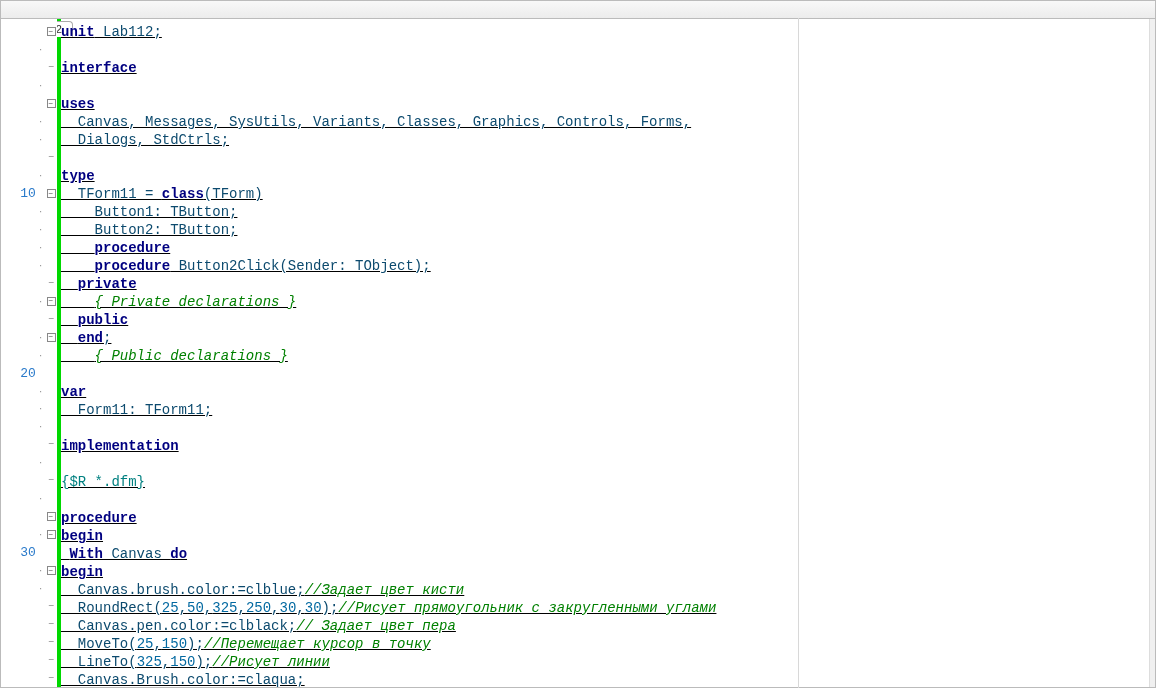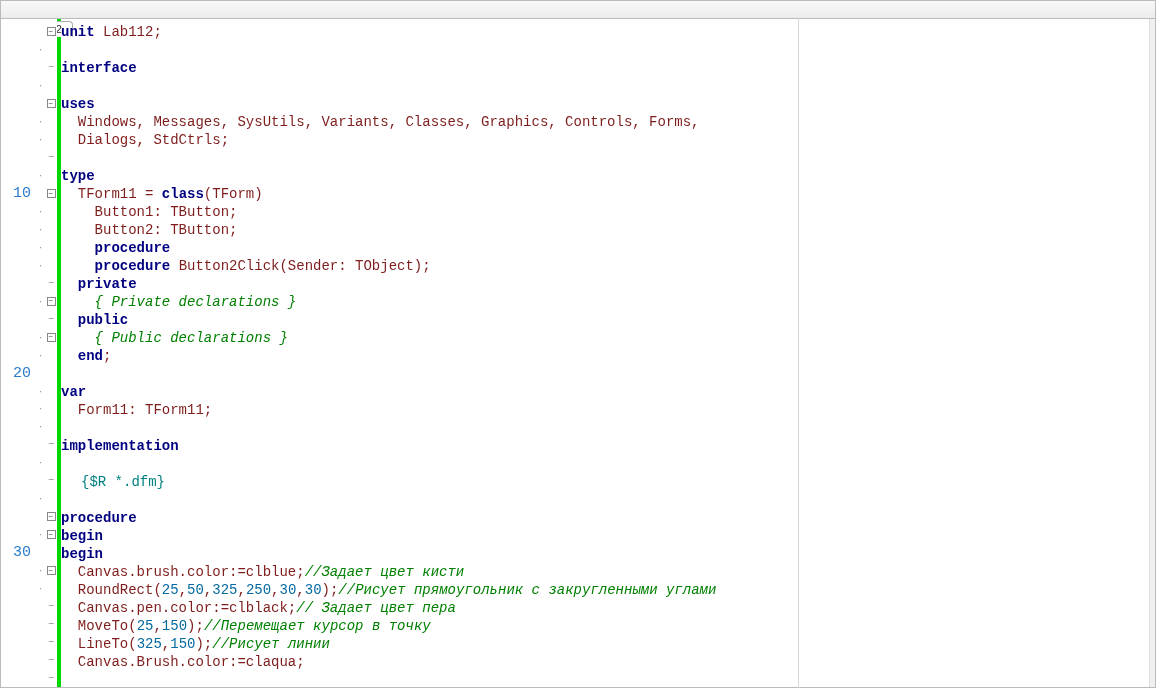--- a/index.html
+++ b/index.html
@@ -68,23 +68,23 @@
 .gutter-row {
   height: 18px;
   display: flex;
   align-items: center;
   justify-content: flex-end;
   padding-right: 0;
   position: relative;
 }
 .line-num {
   color: #2a7aca;
-  font-size: 15px;
+  font-size: 13px;
   width: 30px;
-  text-align: left;
+  text-align: center;
   font-family: Consolas, 'Courier New', monospace;
 }
 .dot {
   color: #888;
   font-size: 8px;
   width: 30px;
   text-align: right;
 }
 .fold-col {
   width: 12px;
@@ -117,32 +117,33 @@
 }
 .green-bar {
   width: 4px;
   background: #00d800;
 }
 .code-col {
   flex: 1;
   padding-top: 4px;
   overflow: hidden;
   position: relative;
+  text-decoration: underline;
 }
 .code-line {
   height: 18px;
   white-space: pre;
   display: flex;
   align-items: center;
 }
 .kw { color: #000080; font-weight: bold; }
-.plain { color: #7f1d1d; }
+.plain { color: #0c4a6e; }
 .num { color: #0369a1; }
 .cmt { color: #008000; font-style: italic; }
-.dir { color: #008080; padding-left: 20px; }
+.dir { color: #008080; }
 .right-divider {
   position: absolute;
   left: 798px;
   top: 18px;
   bottom: 0;
   width: 1px;
   background: #d8d8d8;
 }
 .scrollbar-v {
   width: 6px;
@@ -357,44 +358,45 @@
           </span>
         </div>
       </div>
     <div class="green-bar"></div>
     <div class="code-col" id="code">
         <div class="code-line"><span class="kw">unit</span><span class="plain"> Lab112;</span></div>
         <div class="code-line"></div>
         <div class="code-line"><span class="kw">interface</span></div>
         <div class="code-line"></div>
         <div class="code-line"><span class="kw">uses</span></div>
-        <div class="code-line"><span class="plain">  Windows, Messages, SysUtils, Variants, Classes, Graphics, Controls, Forms,</span></div>
+        <div class="code-line"><span class="plain">  Canvas, Messages, SysUtils, Variants, Classes, Graphics, Controls, Forms,</span></div>
         <div class="code-line"><span class="plain">  Dialogs, StdCtrls;</span></div>
         <div class="code-line"></div>
         <div class="code-line"><span class="kw">type</span></div>
         <div class="code-line"><span class="plain">  TForm11 = </span><span class="kw">class</span><span class="plain">(TForm)</span></div>
         <div class="code-line"><span class="plain">    Button1: TButton;</span></div>
         <div class="code-line"><span class="plain">    Button2: TButton;</span></div>
         <div class="code-line"><span class="plain">    </span><span class="kw">procedure</span></div>
         <div class="code-line"><span class="plain">    </span><span class="kw">procedure</span><span class="plain"> Button2Click(Sender: TObject);</span></div>
         <div class="code-line"><span class="plain">  </span><span class="kw">private</span></div>
         <div class="code-line"><span class="plain">    </span><span class="cmt">{ Private declarations }</span></div>
         <div class="code-line"><span class="plain">  </span><span class="kw">public</span></div>
+        <div class="code-line"><span class="plain">  </span><span class="kw">end</span><span class="plain">;</span></div>
         <div class="code-line"><span class="plain">    </span><span class="cmt">{ Public declarations }</span></div>
-        <div class="code-line"><span class="plain">  </span><span class="kw">end</span><span class="plain">;</span></div>
         <div class="code-line"></div>
         <div class="code-line"><span class="kw">var</span></div>
         <div class="code-line"><span class="plain">  Form11: TForm11;</span></div>
         <div class="code-line"></div>
         <div class="code-line"><span class="kw">implementation</span></div>
         <div class="code-line"></div>
         <div class="code-line"><span class="dir">{$R *.dfm}</span></div>
         <div class="code-line"></div>
         <div class="code-line"><span class="kw">procedure</span></div>
         <div class="code-line"><span class="kw">begin</span></div>
+        <div class="code-line"><span class="plain"> </span><span class="kw">With</span><span class="plain"> Canvas </span><span class="kw">do</span></div>
         <div class="code-line"><span class="kw">begin</span></div>
         <div class="code-line"><span class="plain">  Canvas.brush.color:=clblue;</span><span class="cmt">//Задает цвет кисти</span></div>
         <div class="code-line"><span class="plain">  RoundRect(</span><span class="num">25</span><span class="plain">,</span><span class="num">50</span><span class="plain">,</span><span class="num">325</span><span class="plain">,</span><span class="num">250</span><span class="plain">,</span><span class="num">30</span><span class="plain">,</span><span class="num">30</span><span class="plain">);</span><span class="cmt">//Рисует прямоугольник с закругленными углами</span></div>
         <div class="code-line"><span class="plain">  Canvas.pen.color:=clblack;</span><span class="cmt">// Задает цвет пера</span></div>
         <div class="code-line"><span class="plain">  MoveTo(</span><span class="num">25</span><span class="plain">,</span><span class="num">150</span><span class="plain">);</span><span class="cmt">//Перемещает курсор в точку</span></div>
         <div class="code-line"><span class="plain">  LineTo(</span><span class="num">325</span><span class="plain">,</span><span class="num">150</span><span class="plain">);</span><span class="cmt">//Рисует линии</span></div>
         <div class="code-line"><span class="plain">  Canvas.Brush.color:=claqua;</span></div>
       </div>
     <div class="scrollbar-v"></div>
   </div>

